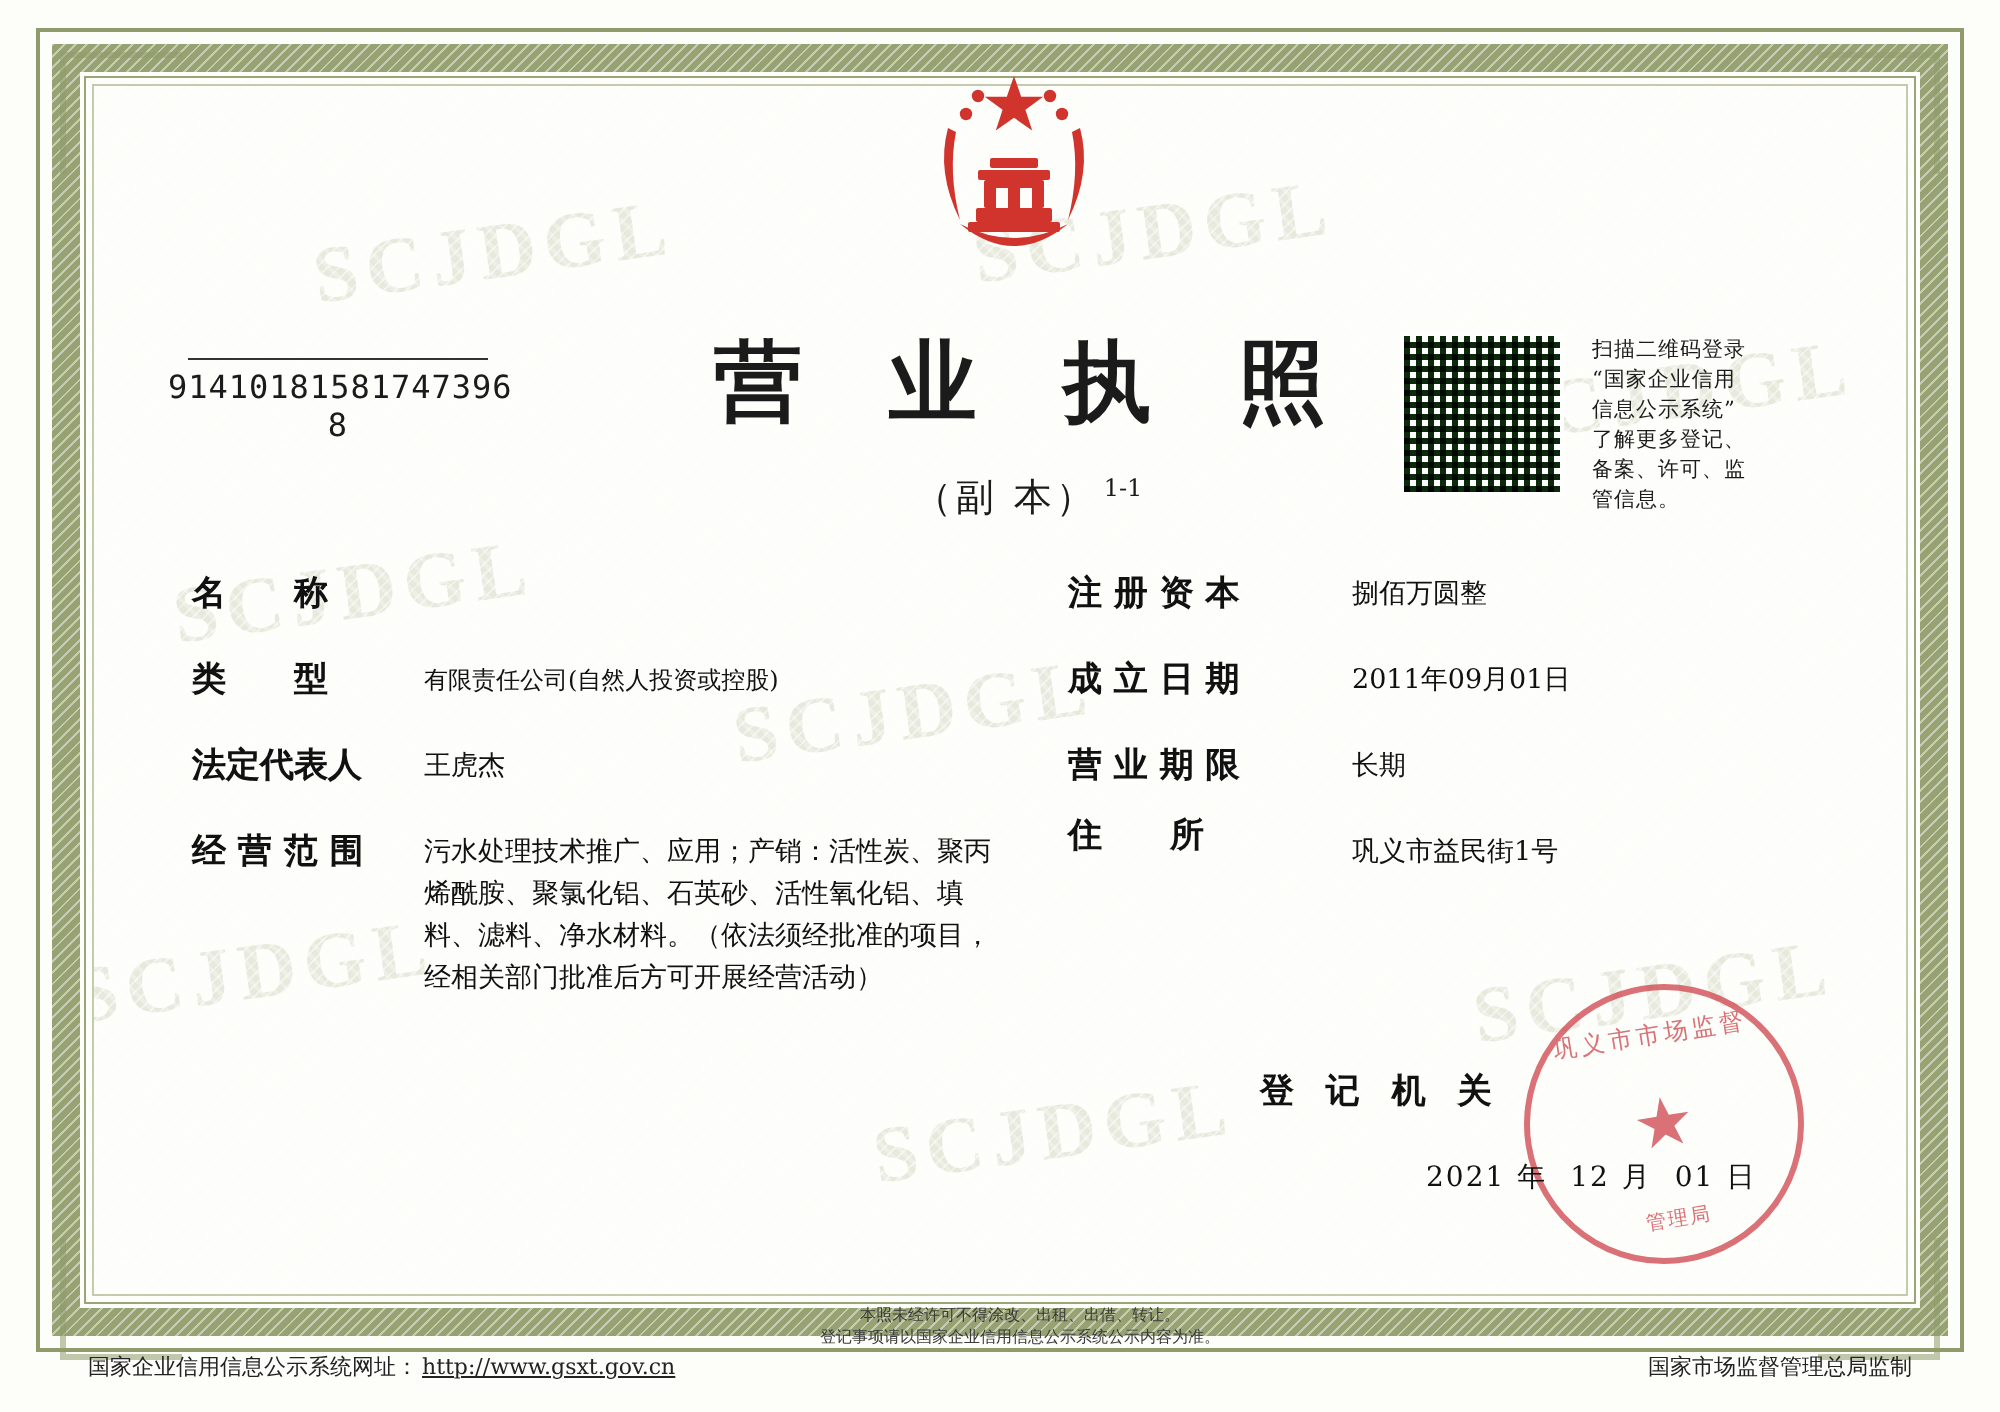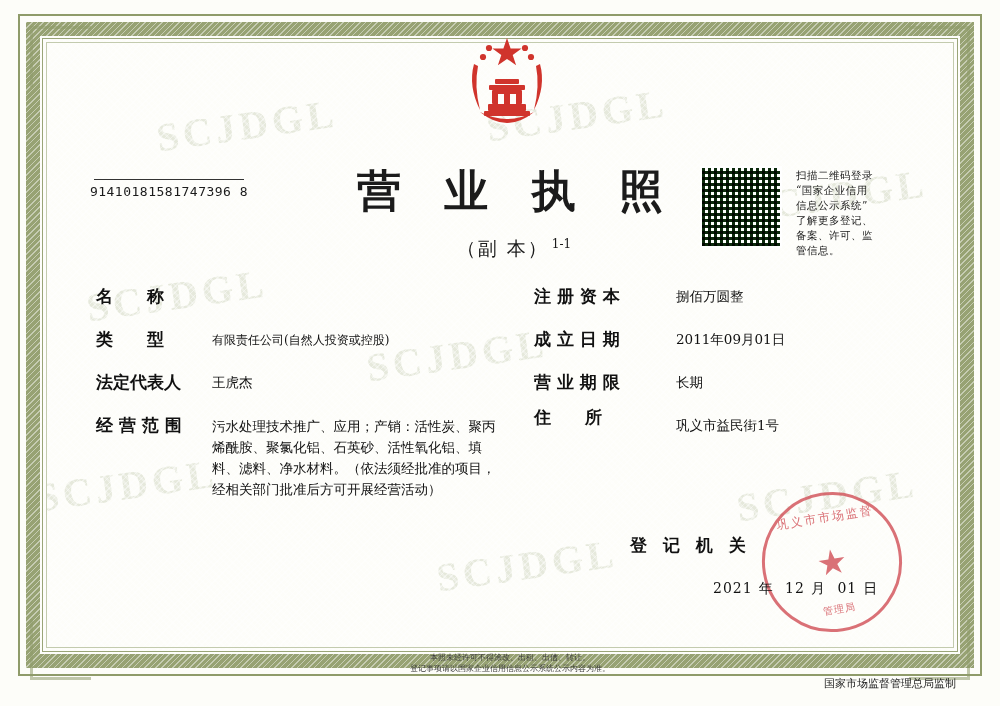--- a/index.html
+++ b/index.html
@@ -154,21 +154,21 @@
     white-space: nowrap;
   }
   .credit-rule {
     width: 150px;
     height: 1px;
     background: #333;
     margin: 3px auto 4px auto;
   }
   .credit-value {
     font-family: "DejaVu Sans Mono", monospace;
-    font-size: 13px;
+    font-size: 16px;
     letter-spacing: 0.5px;
   }
 
   
   .qr {
     position: absolute;
     left: 700px; top: 166px;
     width: 78px; height: 78px;
     background:
       repeating-linear-gradient(0deg, #0b2a0b 0 3px, #ffffff 3px 6px),
@@ -406,15 +406,18 @@
   <div class="date-line">
     <span>2021</span><span>年</span>
     <span>12</span><span>月</span>
     <span>01</span><span>日</span>
   </div>
 
   <div class="footer-center">
     <div>本照未经许可不得涂改、出租、出借、转让。</div>
     <div>登记事项请以国家企业信用信息公示系统公示内容为准。</div>
   </div>
+  <div class="footer-left">
+    <span>国家企业信用信息公示系统网址：</span><span class="url">http://www.gsxt.gov.cn</span>
+  </div>
   <div class="footer-right">国家市场监督管理总局监制</div>
 
 </div>
 
 </body></html>

